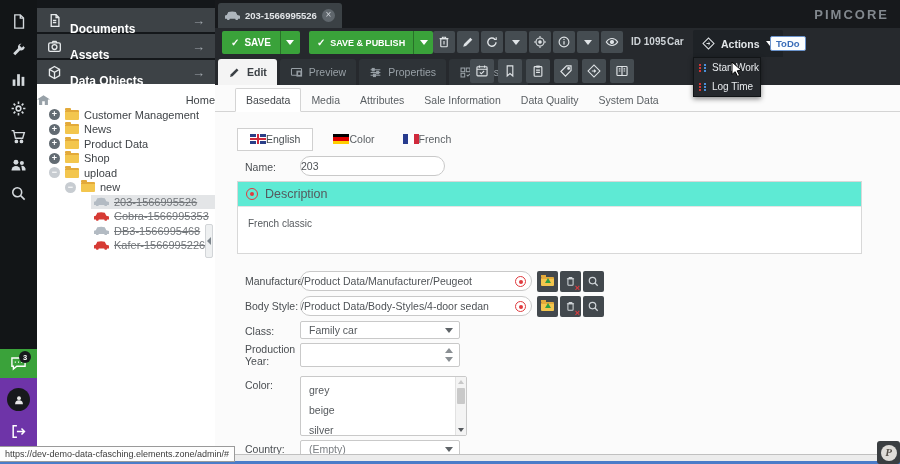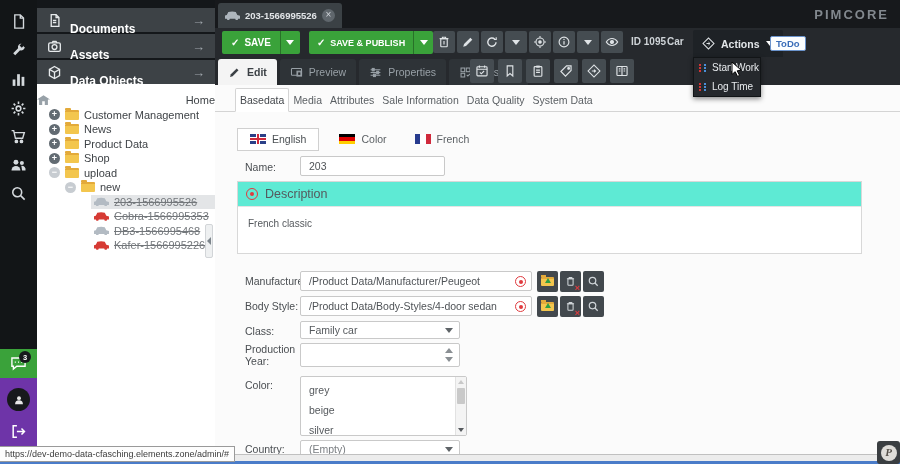--- a/index.html
+++ b/index.html
@@ -104,37 +104,37 @@
   .menu-item { display:flex; align-items:center; gap:6px; padding:4px 5px; cursor:pointer; }
   .menu-item .dots { width:7px; height:8px; flex:none; position:relative; }
   .menu-item .dots::before { content:""; position:absolute; left:0; top:0; width:2px; height:2px; background:#d23434; box-shadow:0 3px 0 #d23434, 0 6px 0 #d23434; }
   .menu-item .dots::after { content:""; position:absolute; left:5px; top:0; width:2px; height:2px; background:#4a90d9; box-shadow:0 3px 0 #4a90d9, 0 6px 0 #4a90d9; }
   .menu-item .mi-label { font-size:10px; color:#e8ebee; white-space:nowrap; }
   #cursor { position:absolute; left:731px; top:61px; z-index:45; }
 
   
   #content { position:absolute; left:215px; top:85px; width:685px; height:379px; background:#fbfbfb; }
   #ctab-row { position:absolute; left:0; top:5px; width:685px; height:22px; border-bottom:1px solid #d4d4d4; display:flex; align-items:flex-end; padding-left:20px; }
-  .ctab { font-size:10.5px; color:#5a5f63; padding:5px 4px; cursor:pointer; white-space:nowrap; }
+  .ctab { font-size:10.5px; color:#5a5f63; padding:5px 10px; cursor:pointer; white-space:nowrap; }
   .ctab.active { background:#fff; border:1px solid #d4d4d4; border-bottom:1px solid #fff; margin-bottom:-1px; border-radius:2px 2px 0 0; color:#44484c; }
 
   #lang-row { position:absolute; left:22px; top:42px; display:flex; gap:12px; align-items:center; height:24px; }
-  .ltab { display:flex; align-items:center; gap:6px; padding:0 8px; height:23px; font-size:10.5px; color:#5a5f63; cursor:pointer; }
+  .ltab { display:flex; align-items:center; padding:0 8px; height:23px; font-size:10.5px; color:#5a5f63; cursor:pointer; }
   .ltab.active { border:1px solid #d0d0d0; background:#fff; padding:0 12px; color:#4a4f53; }
   .flag { width:16px; height:10px; flex:none; }
   .ltab.flag-uk .flag { background-color:#2b3f88; background-image:
       linear-gradient(90deg, transparent 44%, #d02a3c 44%, #d02a3c 56%, transparent 56%),
       linear-gradient(0deg, transparent 38%, #d02a3c 38%, #d02a3c 62%, transparent 62%),
       linear-gradient(90deg, transparent 36%, #fff 36%, #fff 64%, transparent 64%),
       linear-gradient(0deg, transparent 28%, #fff 28%, #fff 72%, transparent 72%); }
   .ltab.flag-de .flag { background:linear-gradient(#000 33%, #dd0000 33%, #dd0000 66%, #ffce00 66%); }
   .ltab.flag-fr .flag { background:linear-gradient(90deg, #273b8e 33%, #fff 33%, #fff 66%, #d02a3c 66%); }
 
   .f-label { position:absolute; font-size:10.5px; color:#4a4e52; }
-  .f-input { position:absolute; background:#fff; border:1px solid #c9c9c9; border-radius:2px; font-size:10.5px; color:#4f5357; display:flex; align-items:center; padding-left:8px; }
+  .f-input { position:absolute; background:#fff; border:1px solid #c9c9c9; border-radius:10px; font-size:10.5px; color:#4f5357; display:flex; align-items:center; }
   .bullseye { width:11px; height:11px; border:1.5px solid #e03a3e; border-radius:50%; position:relative; flex:none; }
   .bullseye::before { content:""; position:absolute; left:50%; top:50%; width:4px; height:4px; margin:-2px 0 0 -2px; border-radius:50%; background:#e03a3e; }
   .f-input .bullseye { position:absolute; right:5px; top:4px; }
 
   #desc-panel { position:absolute; left:22px; top:96px; width:625px; height:73px; background:#fff; border:1px solid #d8d8d8; }
   #desc-header { height:25px; background:#5eead4; border-bottom:1px solid #e4e4e4; display:flex; align-items:center; gap:7px; padding:0 8px; }
   #desc-header .bullseye { width:12px; height:12px; }
   #desc-title { font-size:12.5px; color:#55595d; }
   #desc-body { padding:11px 10px; font-size:10px; color:#55595d; }
 

